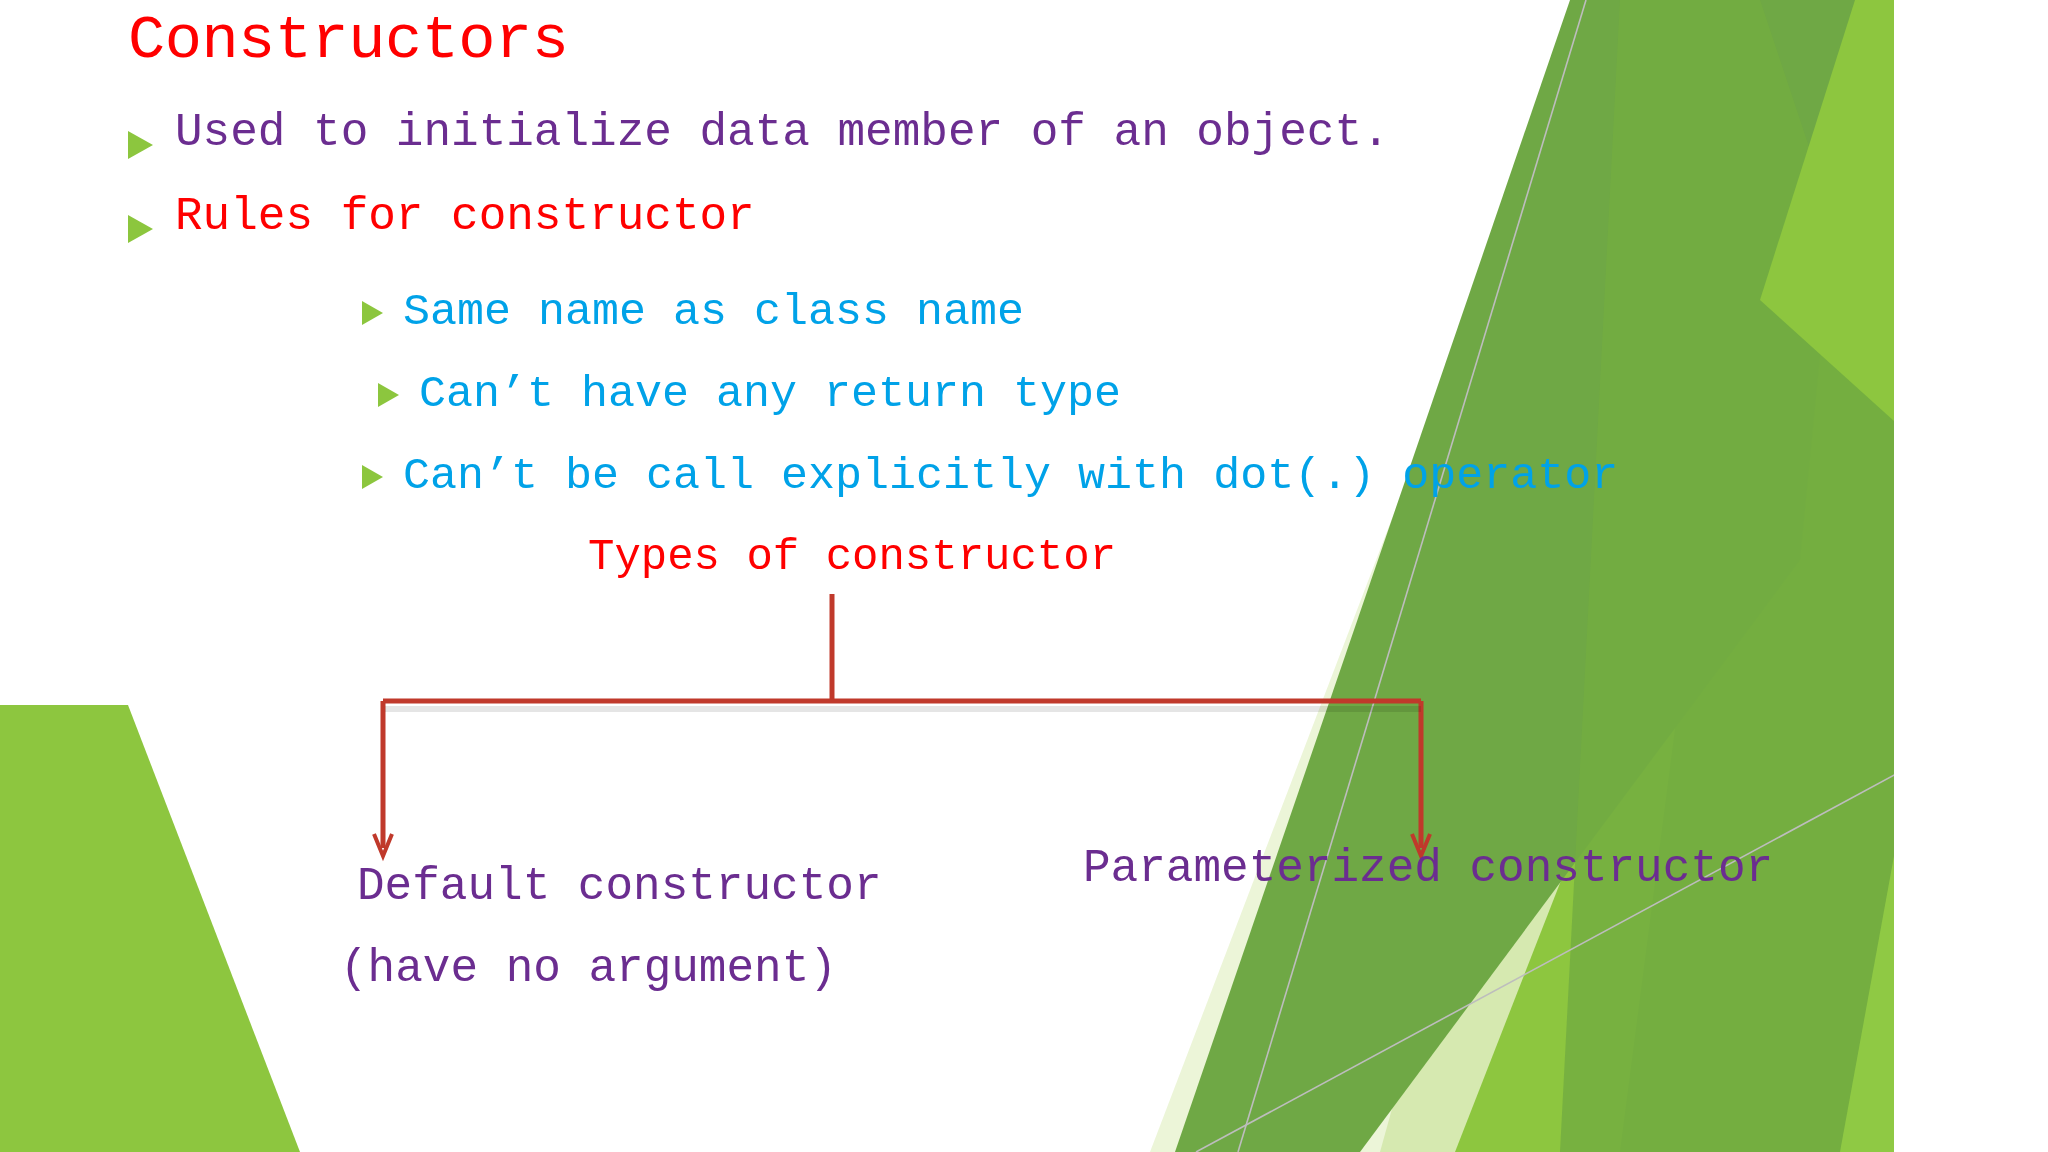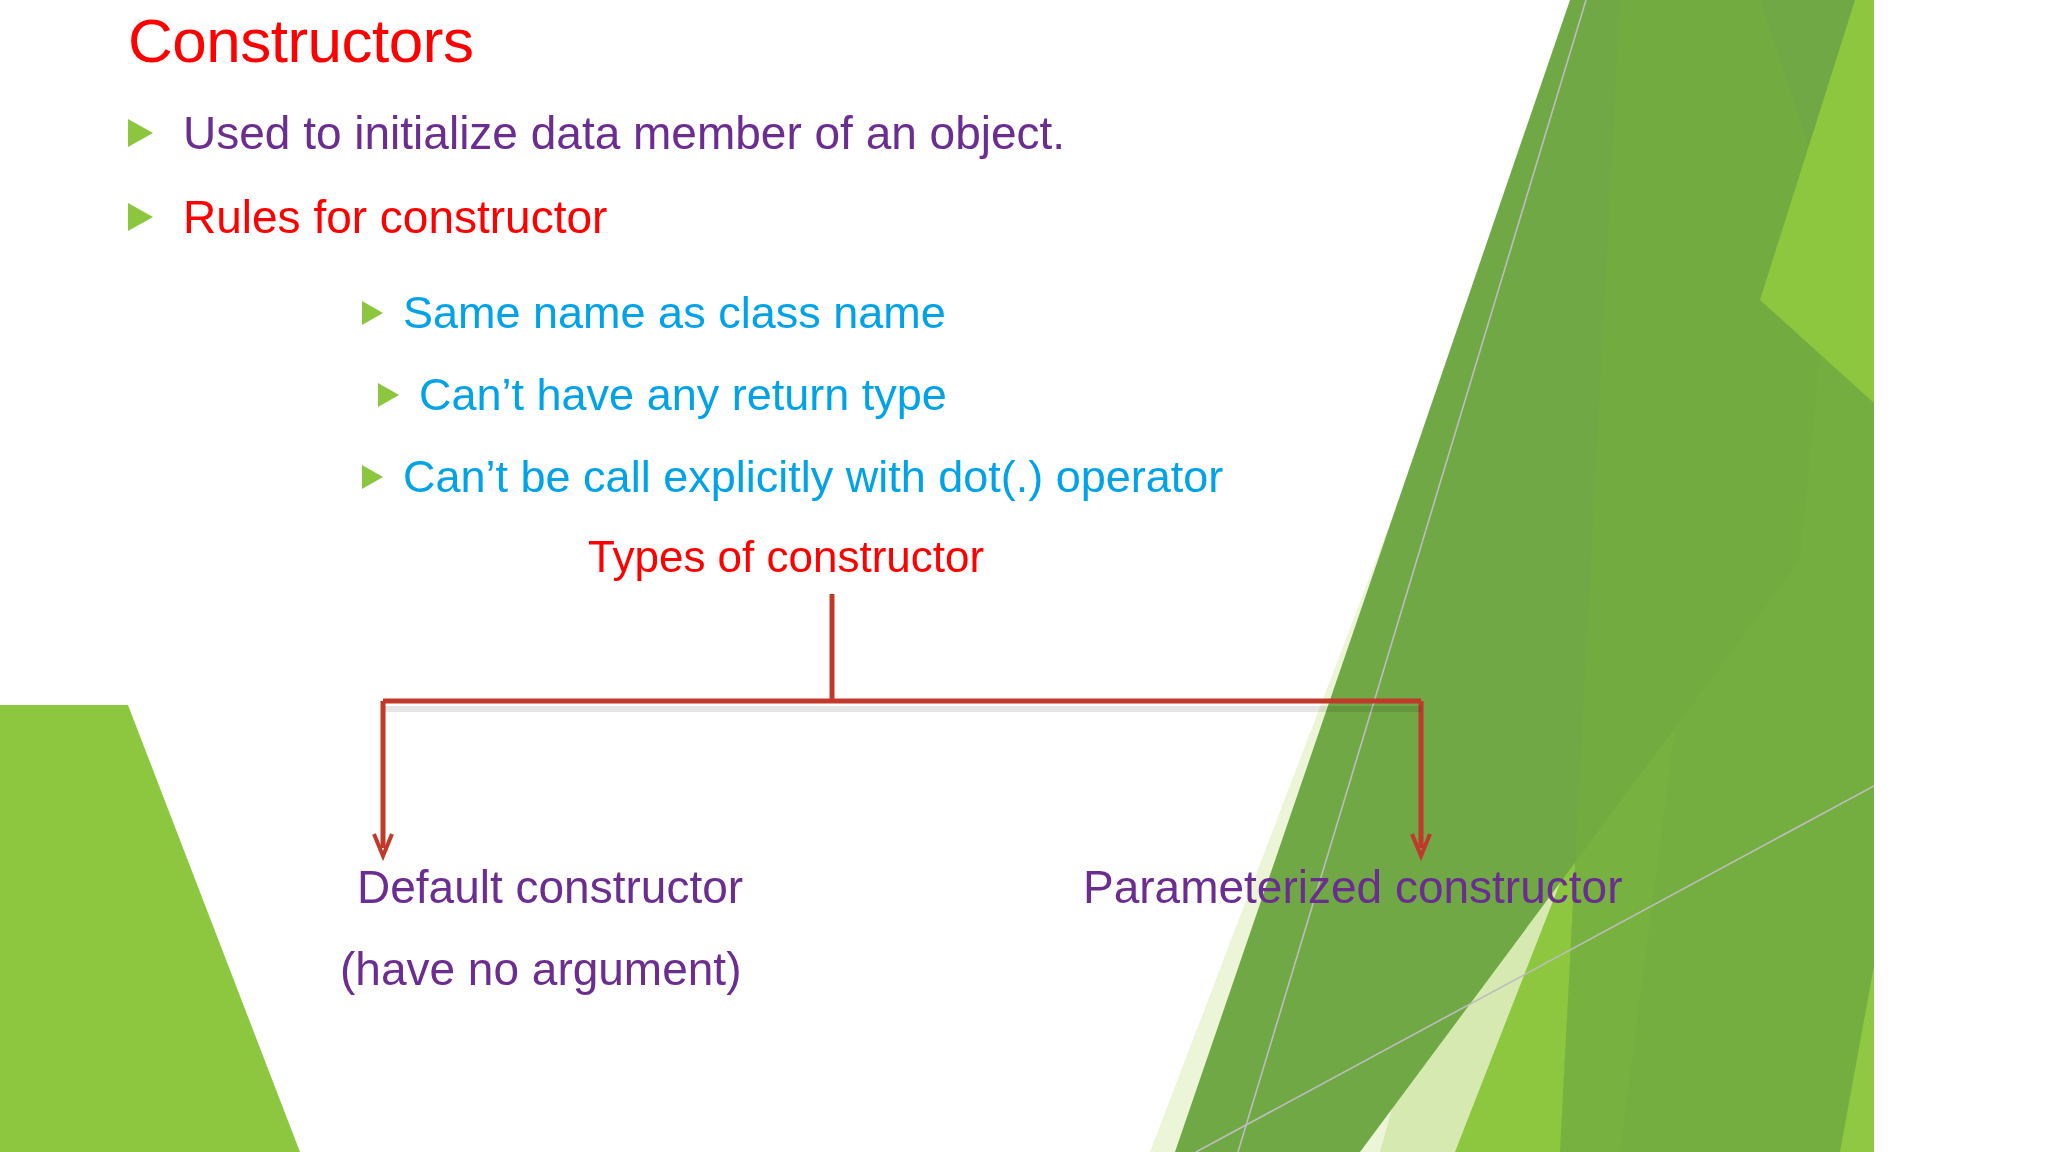--- a/index.html
+++ b/index.html
@@ -6,21 +6,22 @@
     margin: 0;
     padding: 0;
     background: #ffffff;
   }
   .slide {
     position: relative;
     width: 1874px;
     height: 1152px;
     background: #ffffff;
     overflow: hidden;
-    font-family: Liberation Sans, sans-serif;
+    font-family: Liberation Mono, monospace;
+    padding-left: 20px;
   }
 
   
   .bg-deco {
     position: absolute;
     inset: 0;
     width: 2048px;
     height: 1152px;
     pointer-events: none;
   }
@@ -35,22 +36,22 @@
     color: #FF0000;
     font-weight: 400;
     letter-spacing: -0.5px;
     white-space: nowrap;
   }
 
   
   .bullet-l1 {
     position: absolute;
     display: flex;
-    align-items: center;
-    gap: 30px;
+    align-items: flex-end;
+    gap: 22px;
     white-space: nowrap;
   }
   .bullet-l1 .tri {
     width: 0;
     height: 0;
     border-left: 25px solid #8CC63E;
     border-top: 14px solid transparent;
     border-bottom: 14px solid transparent;
     flex: none;
   }
@@ -109,21 +110,21 @@
 
   .leaf-label {
     position: absolute;
     font-size: 46px;
     color: #6B2D90;
     white-space: nowrap;
     line-height: 1.12;
   }
   .leaf-left-title  { left: 357px;  top: 862px; }
   .leaf-left-sub    { left: 340px;  top: 944px; }
-  .leaf-right-title { left: 1083px; top: 862px; }
+  .leaf-right-title { left: 1083px; top: 844px; }
   .leaf-right-sub   { left: 1135px; top: 944px; }
 </style>
 </head>
 <body>
 
 <div class="slide">
 
   <svg class="bg-deco" viewBox="0 0 2048 1152" preserveAspectRatio="none">
 
     <polygon points="0,705 0,1152 300,1152 128,705" fill="#8DC63F"></polygon>

